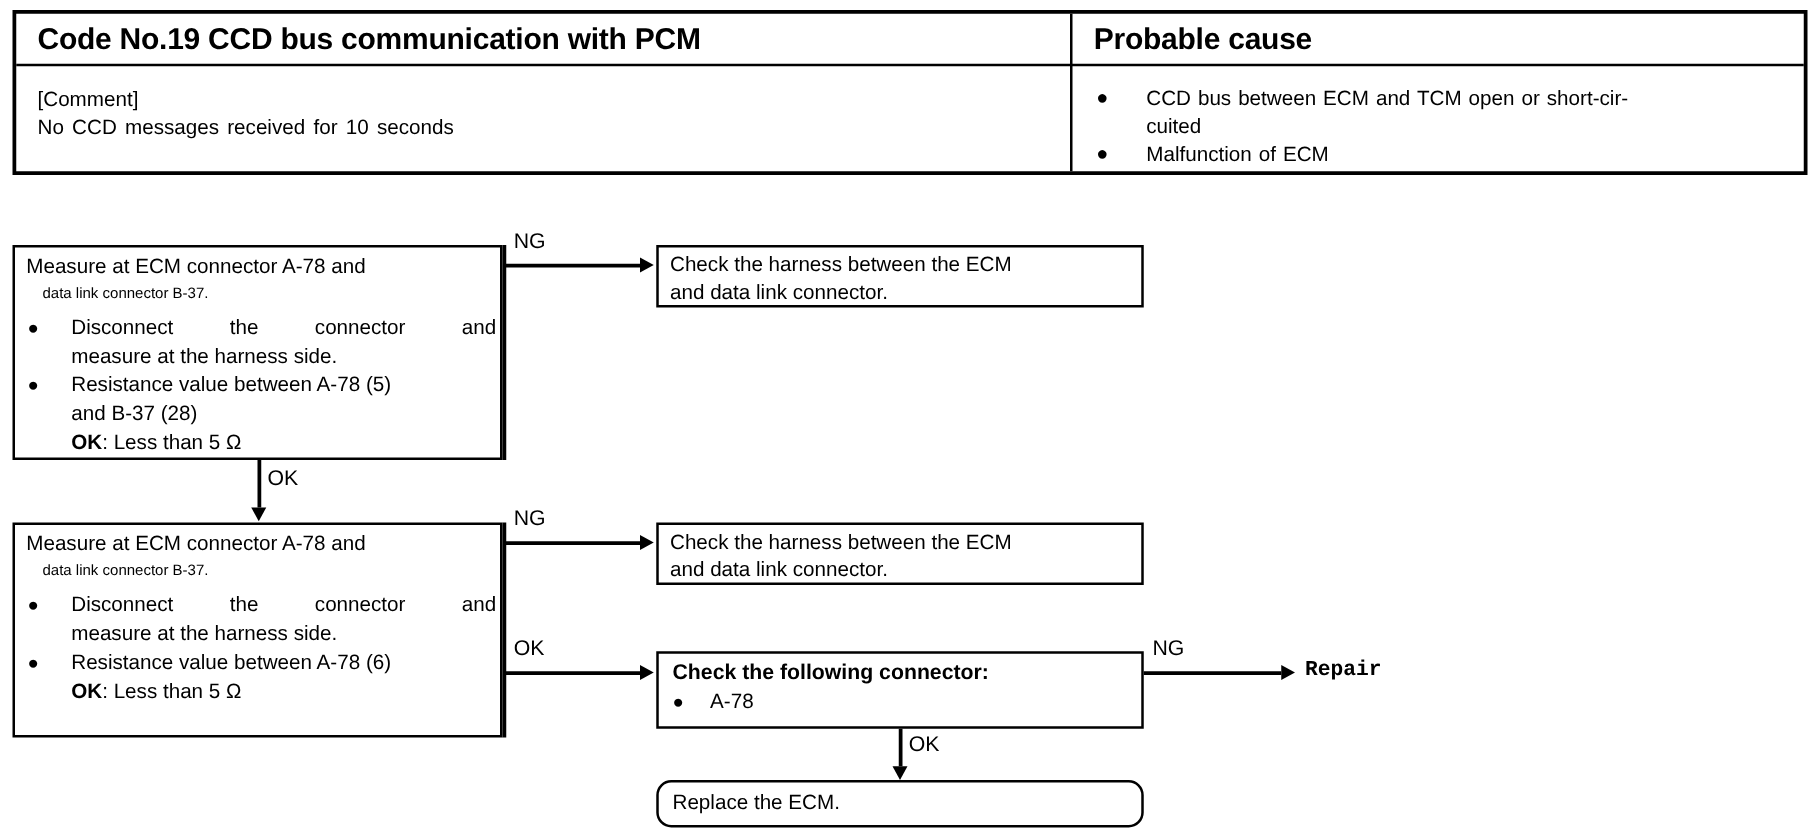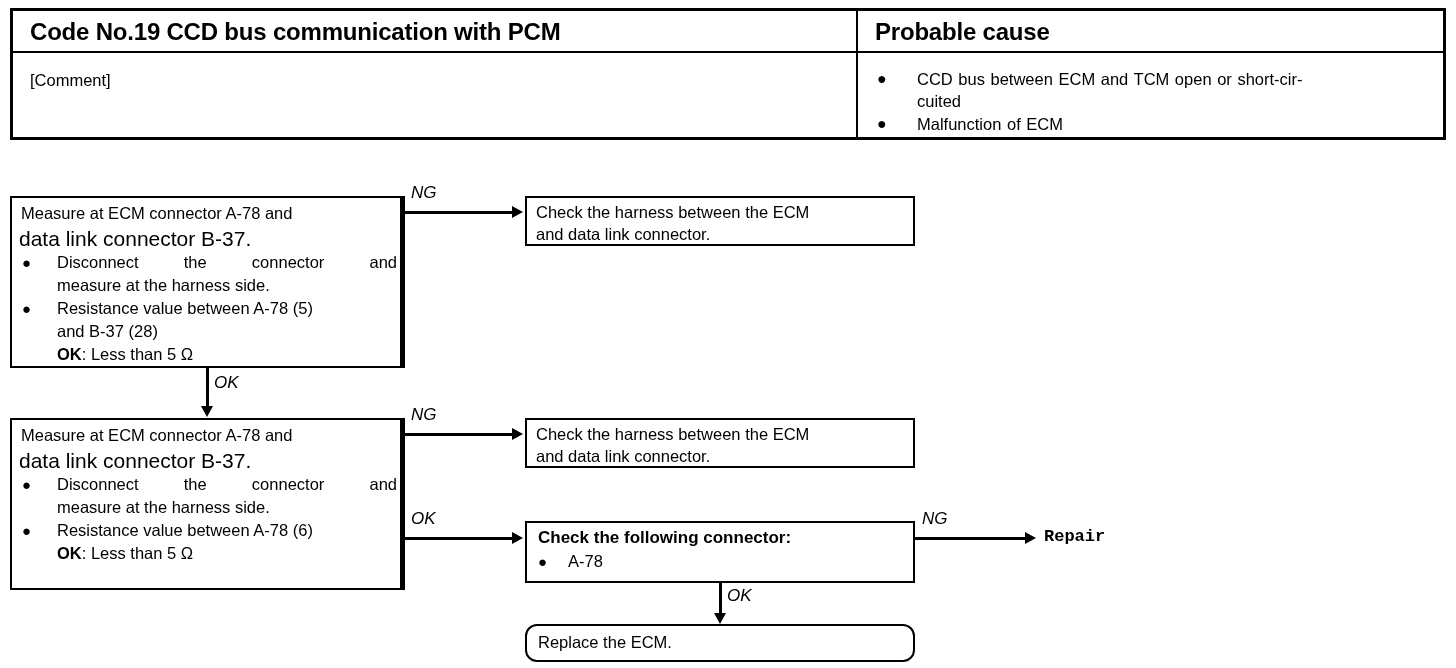--- a/index.html
+++ b/index.html
@@ -117,22 +117,22 @@
   
   .measure-box { width: 392px; }
   .measure-line1 {
     position: absolute;
     left: 9px; top: 6px;
     font-size: 16.5px;
     white-space: nowrap;
   }
   .measure-line2 {
     position: absolute;
-    left: 7px; top: 29px;
-    font-size: 21px;
+    left: 22px; top: 29px;
+    font-size: 12px;
     white-space: nowrap;
   }
   .mlist {
     position: absolute;
     left: 9px;
     top: 53px;
     width: 376px;
   }
   .mitem {
     position: relative;
@@ -221,35 +221,35 @@
     position: absolute;
     width: 0; height: 0;
     border-left: 6px solid transparent;
     border-right: 6px solid transparent;
     border-top: 11px solid #000;
   }
   .edge-label {
     position: absolute;
     font-size: 17px;
     white-space: nowrap;
-    font-style: italic;
   }
 </style>
 </head>
 <body>
 
 <div class="dtc-table">
 
   <div class="dtc-table-header">
     <div class="hdr-title">Code No.19 CCD bus communication with PCM</div>
     <div class="hdr-cause">Probable cause</div>
   </div>
 
   <div class="dtc-table-body">
     <div class="comment-label">[Comment]</div>
+    <div class="comment-text">No CCD messages received for 10 seconds</div>
 
     <div class="cause-list">
       <div class="cause-item">
         <span class="bullet">●</span>
         <span>CCD bus between ECM and TCM open or short-cir-</span><br>
         <span>cuited</span>
       </div>
       <div class="cause-item">
         <span class="bullet">●</span>
         <span>Malfunction of ECM</span>

